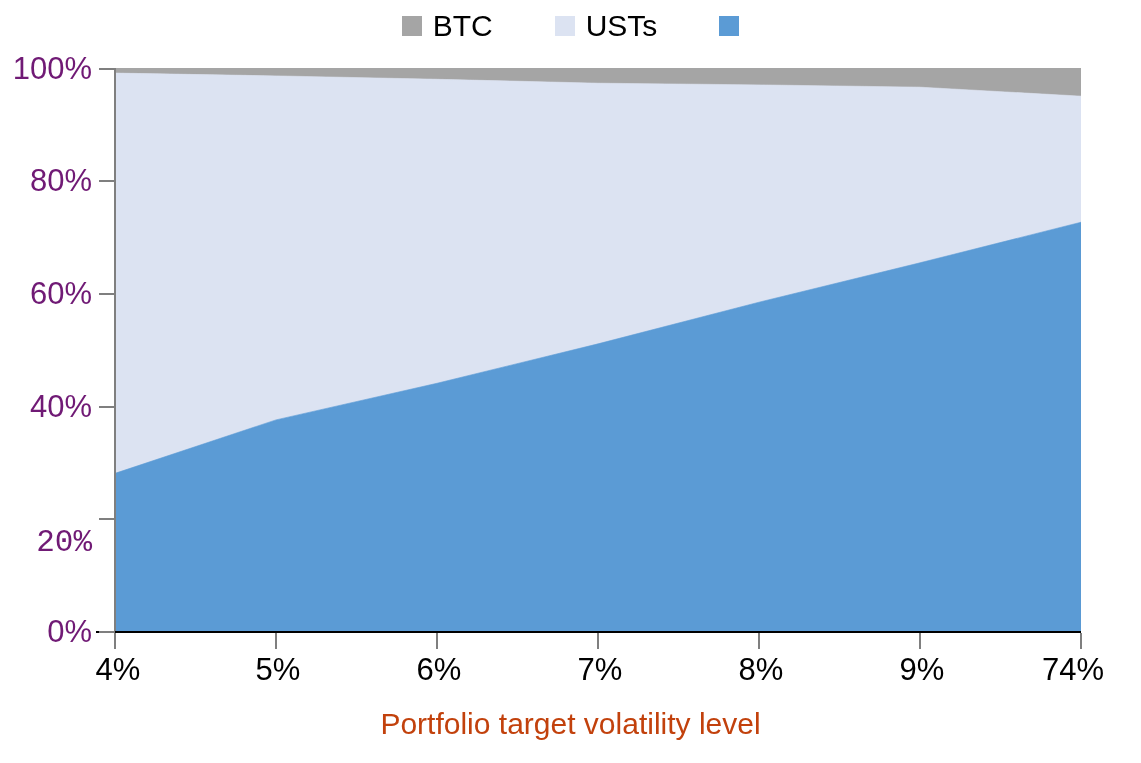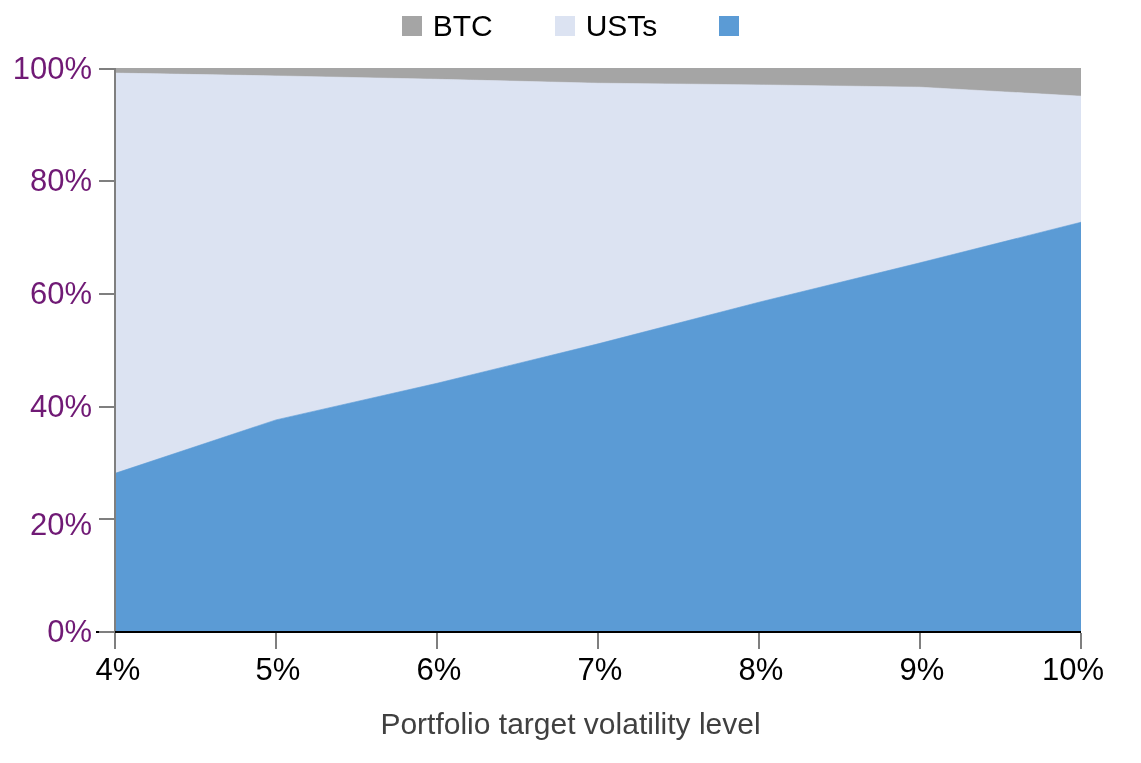--- a/index.html
+++ b/index.html
@@ -120,21 +120,21 @@
   }
 
   .axis-title {
     position: absolute;
     left: 0;
     top: 708px;
     width: 1141px;
     text-align: center;
     font-size: 30px;
     line-height: 32px;
-    color: #404040;
+    color: #c2410c;
   }
 </style>
 </head>
 <body>
 
 <div id="chart-root">
 
   <div class="legend">
     <div class="legend-item">
       <span class="legend-swatch" style="background:#a5a5a5;"></span>
@@ -164,34 +164,34 @@
   <div class="ytick" style="top:180px;"></div>
   <div class="ytick" style="top:293px;"></div>
   <div class="ytick" style="top:406px;"></div>
   <div class="ytick" style="top:518px;"></div>
   <div class="ytick" style="top:631px;"></div>
 
   <div class="ylabel" style="top:53px;">100%</div>
   <div class="ylabel" style="top:165px;margin-left:40px;">80%</div>
   <div class="ylabel" style="top:278px;">60%</div>
   <div class="ylabel" style="top:391px;text-align:center;">40%</div>
-  <div class="ylabel" style="top:509px;">20%</div>
+  <div class="ylabel" style="top:527px;font-family:Liberation Mono, monospace;">20%</div>
   <div class="ylabel" style="top:616px;">0%</div>
 
   <div class="xtick" style="left:114px;"></div>
   <div class="xtick" style="left:275px;"></div>
   <div class="xtick" style="left:436px;"></div>
   <div class="xtick" style="left:597px;"></div>
   <div class="xtick" style="left:758px;"></div>
   <div class="xtick" style="left:919px;"></div>
   <div class="xtick" style="left:1080px;"></div>
 
   <div class="xlabel" style="left:118px;">4%</div>
   <div class="xlabel" style="left:278px;">5%</div>
   <div class="xlabel" style="left:439px;">6%</div>
   <div class="xlabel" style="left:600px;">7%</div>
   <div class="xlabel" style="left:761px;">8%</div>
   <div class="xlabel" style="left:922px;">9%</div>
-  <div class="xlabel" style="left:1073px;">10%</div>
+  <div class="xlabel" style="left:1073px;">74%</div>
 
   <div class="axis-title">Portfolio target volatility level</div>
 
 </div>
 
 </body></html>

